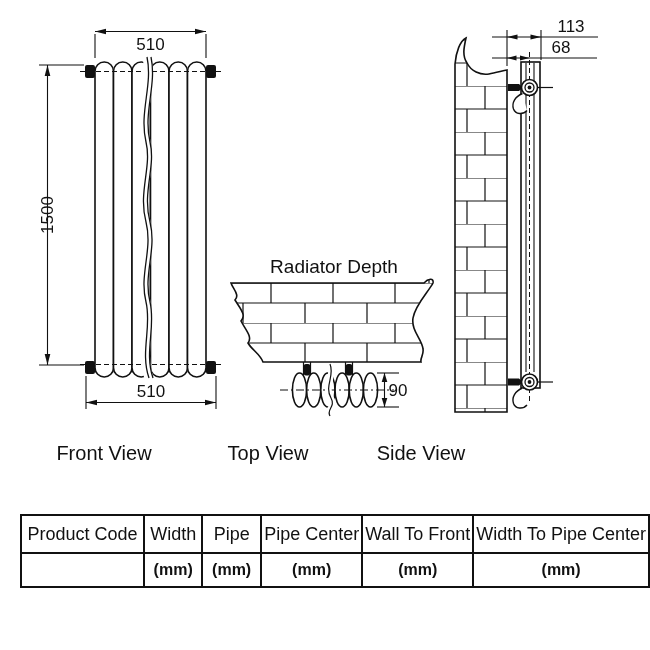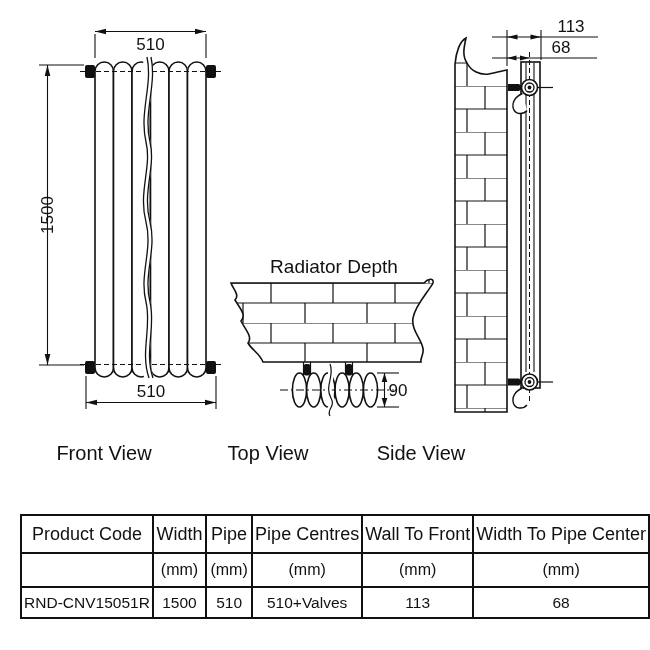--- a/index.html
+++ b/index.html
@@ -9,21 +9,21 @@
   svg text{font-family:"Liberation Sans",sans-serif;fill:#111;}
   .dim-text{font-size:17px;}
   .view-label{font-size:20px;}
   .view-title{font-size:19px;}
   table.spec{position:absolute;left:20px;top:514px;border-collapse:collapse;
              table-layout:fixed;background:#fff;}
   table.spec, table.spec td, table.spec th{border:2.5px solid #111;}
   table.spec th, table.spec td{padding:0 2px;text-align:center;vertical-align:middle;
              font-weight:normal;color:#111;overflow:hidden;white-space:nowrap;}
   tr.hdr  th{font-size:18px;height:36px;}
-  tr.unit td{font-size:16px;height:32px;}
+  tr.unit td{font-size:16px;height:32px;font-weight:bold;}
   tr.data td{font-size:15.5px;height:29px;}
 </style>
 </head>
 <body>
 
 <div id="stage">
 
 <svg id="drawing" width="650" height="510" viewBox="0 0 650 510">
   <defs>
     <pattern id="brickSide" patternUnits="userSpaceOnUse" x="455" y="86" width="52" height="46">
@@ -196,36 +196,28 @@
         <col style="width:80px">
     <col style="width:100px">
         <col style="width:106px">
         <col style="width:152px">
   </colgroup>
   <tbody>
         <tr class="hdr">
     <th>Product Code</th>
     <th>Width</th>
     <th>Pipe</th>
-    <th>Pipe Centres</th>
+    <th>Pipe Center</th>
     <th>Wall To Front</th>
     <th>Width To Pipe Center</th>
   </tr>
   <tr class="unit">
     <td></td>
     <td>(mm)</td>
     <td>(mm)</td>
     <td>(mm)</td>
     <td>(mm)</td>
     <td>(mm)</td>
   </tr>
-  <tr class="data">
-    <td>RND-CNV15051R</td>
-    <td>1500</td>
-    <td>510</td>
-    <td>510+Valves</td>
-    <td>113</td>
-    <td>68</td>
-  </tr>
 </tbody>
     </table>
 
 </div>
 
 </body></html>

